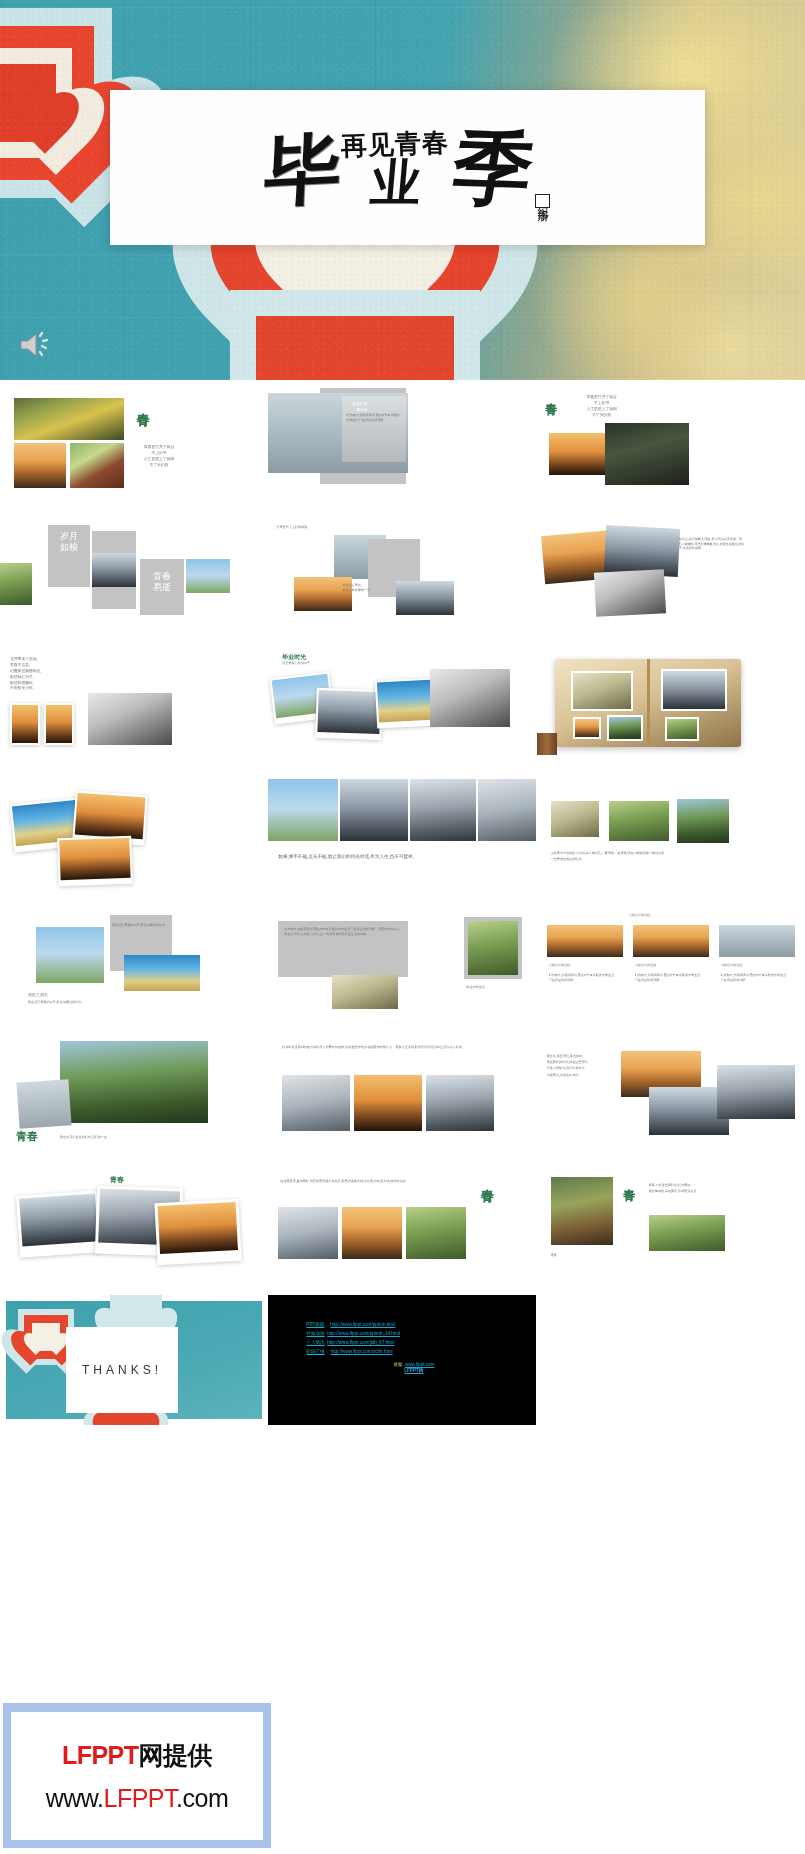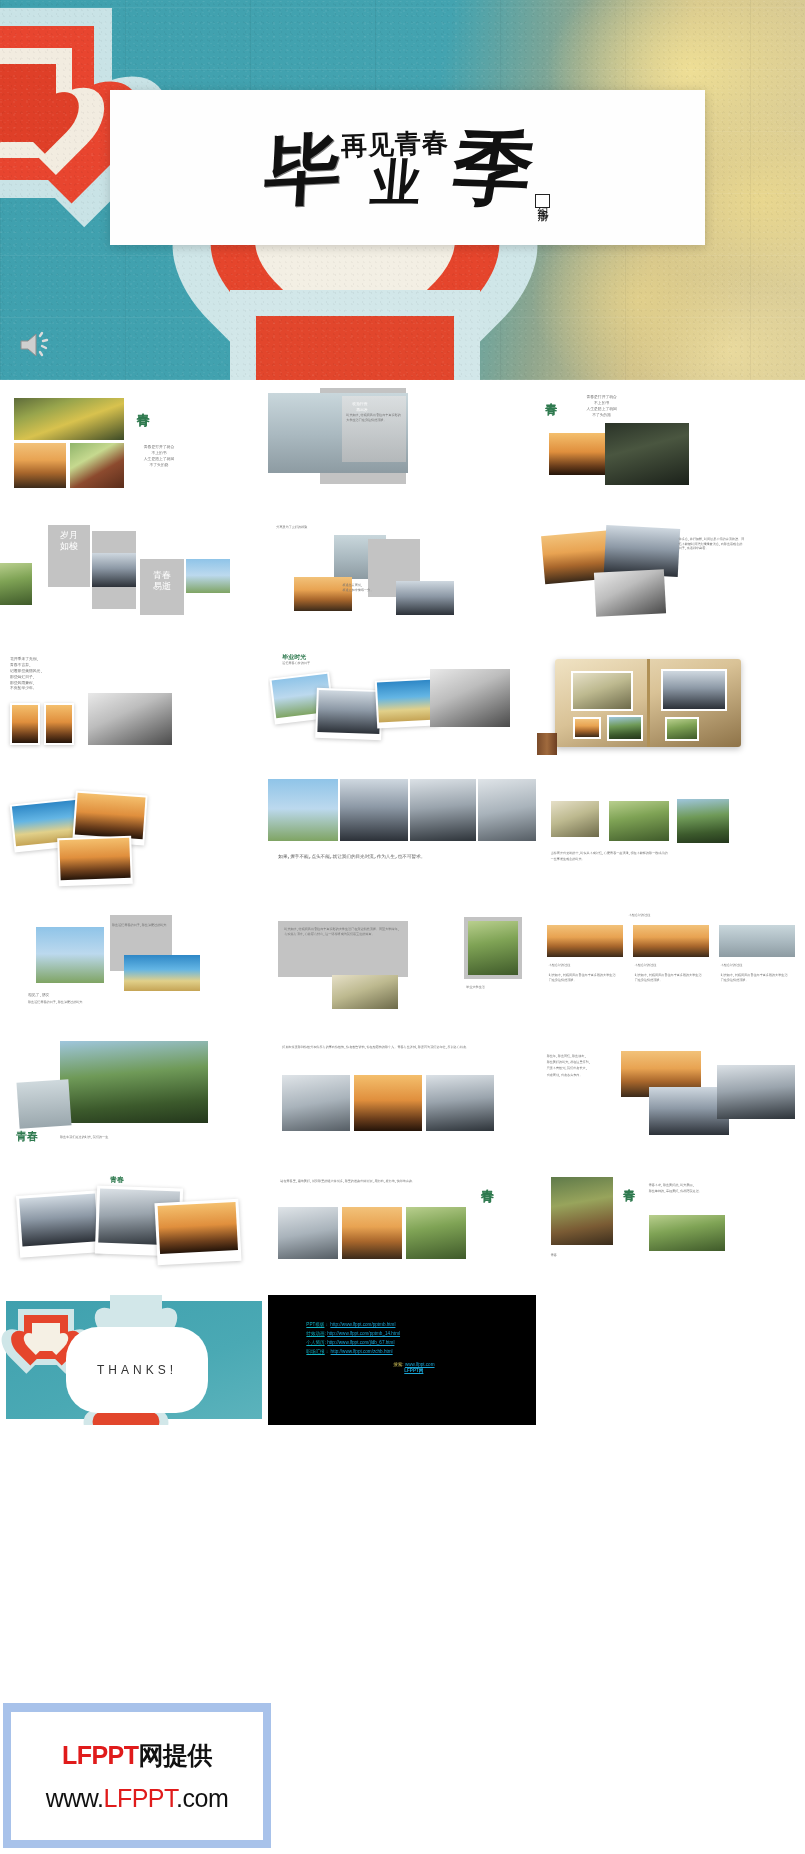--- a/index.html
+++ b/index.html
@@ -128,30 +128,30 @@
   .img-suits     { background:linear-gradient(175deg,#dbe1e6 0%,#9aa4ad 45%,#2e343a 100%); }
   .img-road      { background:linear-gradient(170deg,#b9cf8e 0%,#7fa355 40%,#3f5a2a 100%); }
   .img-dandelion { background:linear-gradient(160deg,#e6e0c8 0%,#bdb98f 45%,#6d6a4a 100%); }
   .img-blue      { background:linear-gradient(180deg,#1e77bd 0%,#5fa9dc 42%,#f0dfa6 76%,#d4b968 100%); }
   .img-bench     { background:linear-gradient(170deg,#5f7a4a 0%,#98a45c 38%,#7a5b34 72%,#3a2c1c 100%); }
   .img-wall      { background:linear-gradient(160deg,#3fa0ae 0%,#4aa9b4 60%,#5cb3bc 100%); }
 
   .gray-box { background:#c3c3c3; }
   .white-card { background:#fff; box-shadow:0 1px 4px rgba(0,0,0,.22); }
 
-  .cn { font-family:Liberation Mono, monospace; color:#6f6f6f; }
+  .cn { font-family:Liberation Serif, serif; color:#6f6f6f; }
   .cn-green { color:#2f7a4f; font-weight:bold; font-family:"DejaVu Serif",serif; }
   .txt-xs { font-size:3.1px; line-height:1.5; }
   .txt-s  { font-size:3.8px; line-height:1.55; }
   .txt-m  { font-size:4.6px; line-height:1.5; }
 
   
   .thanks-card {
-    position:absolute; left:66px; top:32px; width:142px; height:86px;
-    background:#fff; display:flex; align-items:center; justify-content:center;border-radius:32px;
+    position:absolute; left:66px; top:32px; width:112px; height:86px;
+    background:#fff; display:flex; align-items:center; justify-content:center;
   }
   .thanks-text { font-size:12px; letter-spacing:4px; color:#333; font-family:"Liberation Sans",sans-serif; }
 
   
   .links-slide { background:#000; }
   .links-wrap { position:absolute; left:38px; top:26px; width:215px; }
   .link-row { font-size:4.6px; line-height:1.95; white-space:nowrap; }
   .link-label { color:#0fb3c6; text-decoration:underline; }
   .link-url   { color:#1aa7d8; text-decoration:underline; }
   .search-row { text-align:center; margin-top:5px; font-size:4.6px; }

